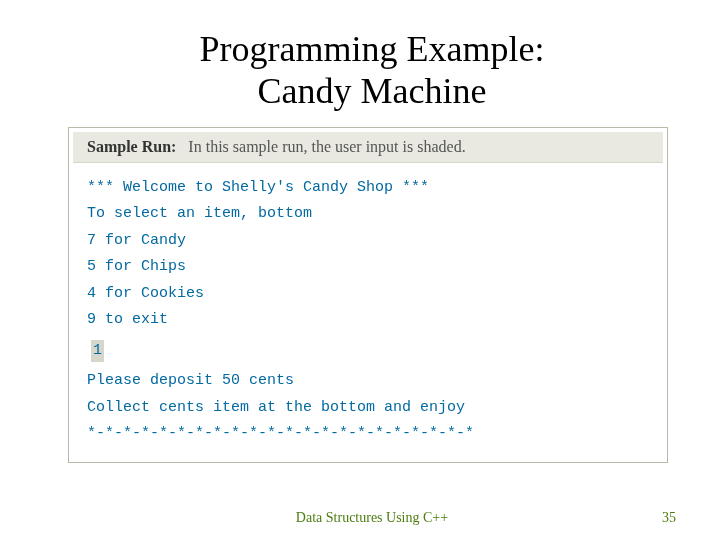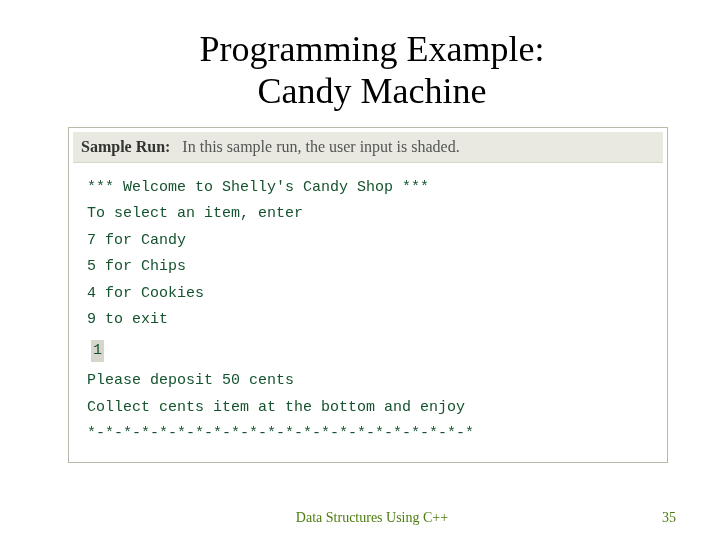--- a/index.html
+++ b/index.html
@@ -1,22 +1,22 @@
 <!DOCTYPE html>
 <html><head>
 <meta charset="utf-8">
 <style>
   * { margin: 4px; padding: 0; box-sizing: border-box; }
   html, body { width: 720px; height: 540px; background: #fff; font-family: "Times New Roman", Times, serif; color: #000; }
   .slide { width: 720px; height: 540px; position: relative; padding-top: 16px; }
   .title { text-align: center; font-size: 36px; line-height: 1.18; font-weight: 400; margin: 0 auto 14px auto; }
   .sample-box { margin: 0 64px 0 56px; border: 1px solid #b9b9aa; background: #fff; }
-  .sample-header { background: #e9e9e1; padding: 6px 4px; font-size: 16px; color: #555; border-bottom: 1px solid #d7d7cb; }
+  .sample-header { background: #e9e9e1; padding: 6px 10px; font-size: 16px; color: #555; border-bottom: 1px solid #d7d7cb; }
   .sample-header .label { color: #333; font-weight: 700; }
-  .sample-body { padding: 6px 10px 8px 10px; font-family: "Courier New", Courier, monospace; font-size: 15px; line-height: 1.5; color: #14532d; }
+  .sample-body { padding: 6px 10px 8px 10px; font-family: "Courier New", Courier, monospace; font-size: 15px; line-height: 1.5; color: #0369a1; }
   .sample-body .line { white-space: pre; }
   .shaded { background: #d6d6cc; padding: 0 2px; display: inline-block; }
   .footer { position: absolute; left: 0; right: 0; bottom: 18px; padding: 0 48px; display: flex; justify-content: space-between; font-size: 14px; color: #4d7c0f; }
   .footer .center { position: absolute; left: 0; right: 0; text-align: center; }
   .footer .right { margin-left: auto; }
 </style>
 </head>
 <body>
 
 <div class="slide">
@@ -25,21 +25,21 @@
     <span>Programming Example:</span><br>
     <span>Candy Machine</span>
   </h1>
 
   <div class="sample-box">
     <div class="sample-header">
       <span class="label">Sample Run:</span><span> In this sample run, the user input is shaded.</span>
     </div>
     <div class="sample-body">
       <div class="line">*** Welcome to Shelly's Candy Shop ***</div>
-      <div class="line">To select an item, enter</div>
+      <div class="line">To select an item, bottom</div>
       <div class="line">7 for Candy</div>
       <div class="line">5 for Chips</div>
       <div class="line">4 for Cookies</div>
       <div class="line">9 to exit</div>
       <div class="line"><span class="shaded">1</span></div>
       <div class="line">Please deposit 50 cents</div>
       <div class="line">Collect cents item at the bottom and enjoy</div>
       <div class="line">*-*-*-*-*-*-*-*-*-*-*-*-*-*-*-*-*-*-*-*-*-*</div>
     </div>
   </div>

